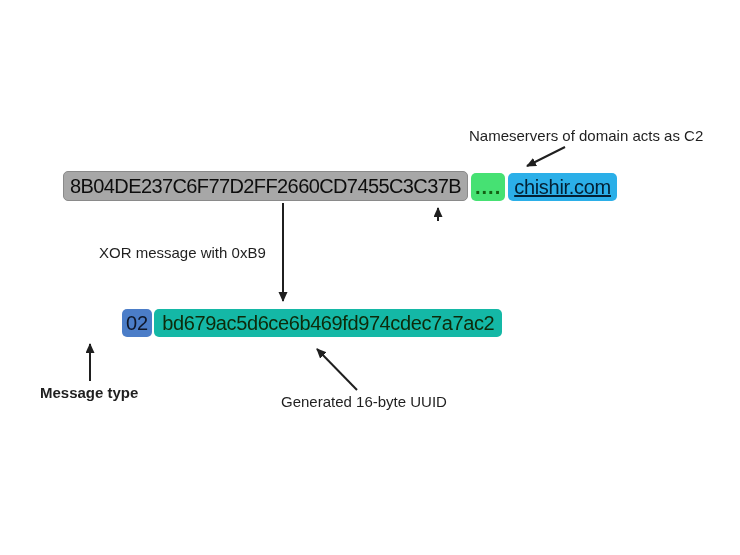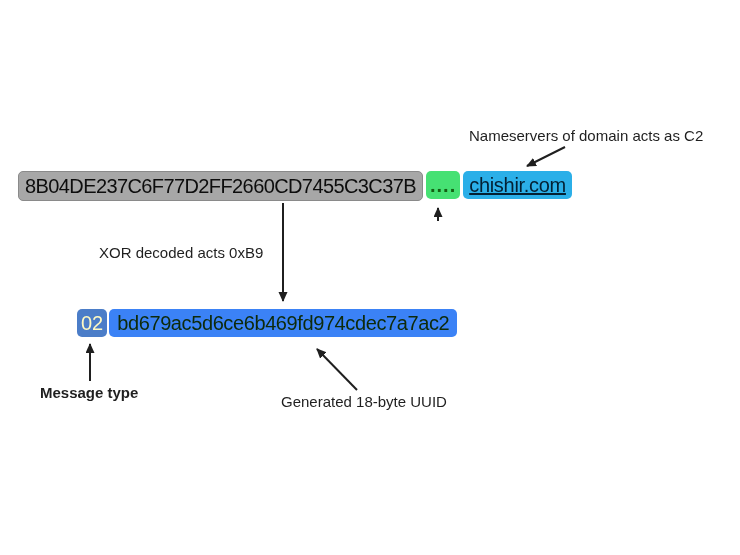--- a/index.html
+++ b/index.html
@@ -22,22 +22,23 @@
   .label {
     position: absolute;
     font-size: 15px;
     line-height: 17px;
     white-space: nowrap;
     color: #1f1f1f;
   }
   .row {
     position: absolute;
     display: flex;
-    align-items: flex-start;
+    align-items: flex-end;
     gap: 3px;
+    margin-left: 45px;
   }
   .box {
     display: inline-flex;
     align-items: center;
     justify-content: center;
     border-radius: 5px;
     font-size: 20px;
     line-height: 26px;
     white-space: nowrap;
     padding: 1px 6px;
@@ -57,21 +58,21 @@
   }
   .domain-box {
     letter-spacing: -0.3px;
     color: #032033;
     text-decoration: underline;
   }
   .row-decoded { left: 77px; top: 309px; }
   .row-decoded { gap: 2px; }
   .msgtype-box {
     padding: 1px 4px;
-    color: #fef9c3;
+    color: #0f172a;
   }
   .uuid-box {
     letter-spacing: -0.4px;
     padding: 1px 8px;
     color: #0e2a0a;
   }
   .label-nameservers { left: 469px; top: 127px; }
   .label-dependent  { left: 326px; top: 220px; }
   .label-xor        { left: 99px;  top: 244px; }
   .label-msgtype    { left: 40px;  top: 384px; font-weight: bold; }
@@ -97,24 +98,24 @@
 
   <div class="label label-nameservers">Nameservers of domain acts as C2</div>
 
   <div class="row row-encoded">
     <span class="box hex-box" style="background-color: rgb(167, 167, 167);">8B04DE237C6F77D2FF2660CD7455C3C37B</span>
     <span class="box dots-box" style="background-color: rgb(70, 225, 115);">....</span>
     <span class="box domain-box" style="background-color: rgb(43, 175, 232);">chishir.com</span>
   </div>
 
 
-  <div class="label label-xor">XOR decoded acts 0xB9</div>
+  <div class="label label-xor">XOR message with 0xB9</div>
 
   <div class="row row-decoded">
     <span class="box msgtype-box" style="background-color: rgb(75, 125, 200);">02</span>
-    <span class="box uuid-box" style="background-color: #3b82f6;">bd679ac5d6ce6b469fd974cdec7a7ac2</span>
+    <span class="box uuid-box" style="background-color: #14b8a6;">bd679ac5d6ce6b469fd974cdec7a7ac2</span>
   </div>
 
   <div class="label label-msgtype">Message type</div>
 
-  <div class="label label-uuid">Generated 18-byte UUID</div>
+  <div class="label label-uuid">Generated 16-byte UUID</div>
 
 </div>
 
 </body></html>

